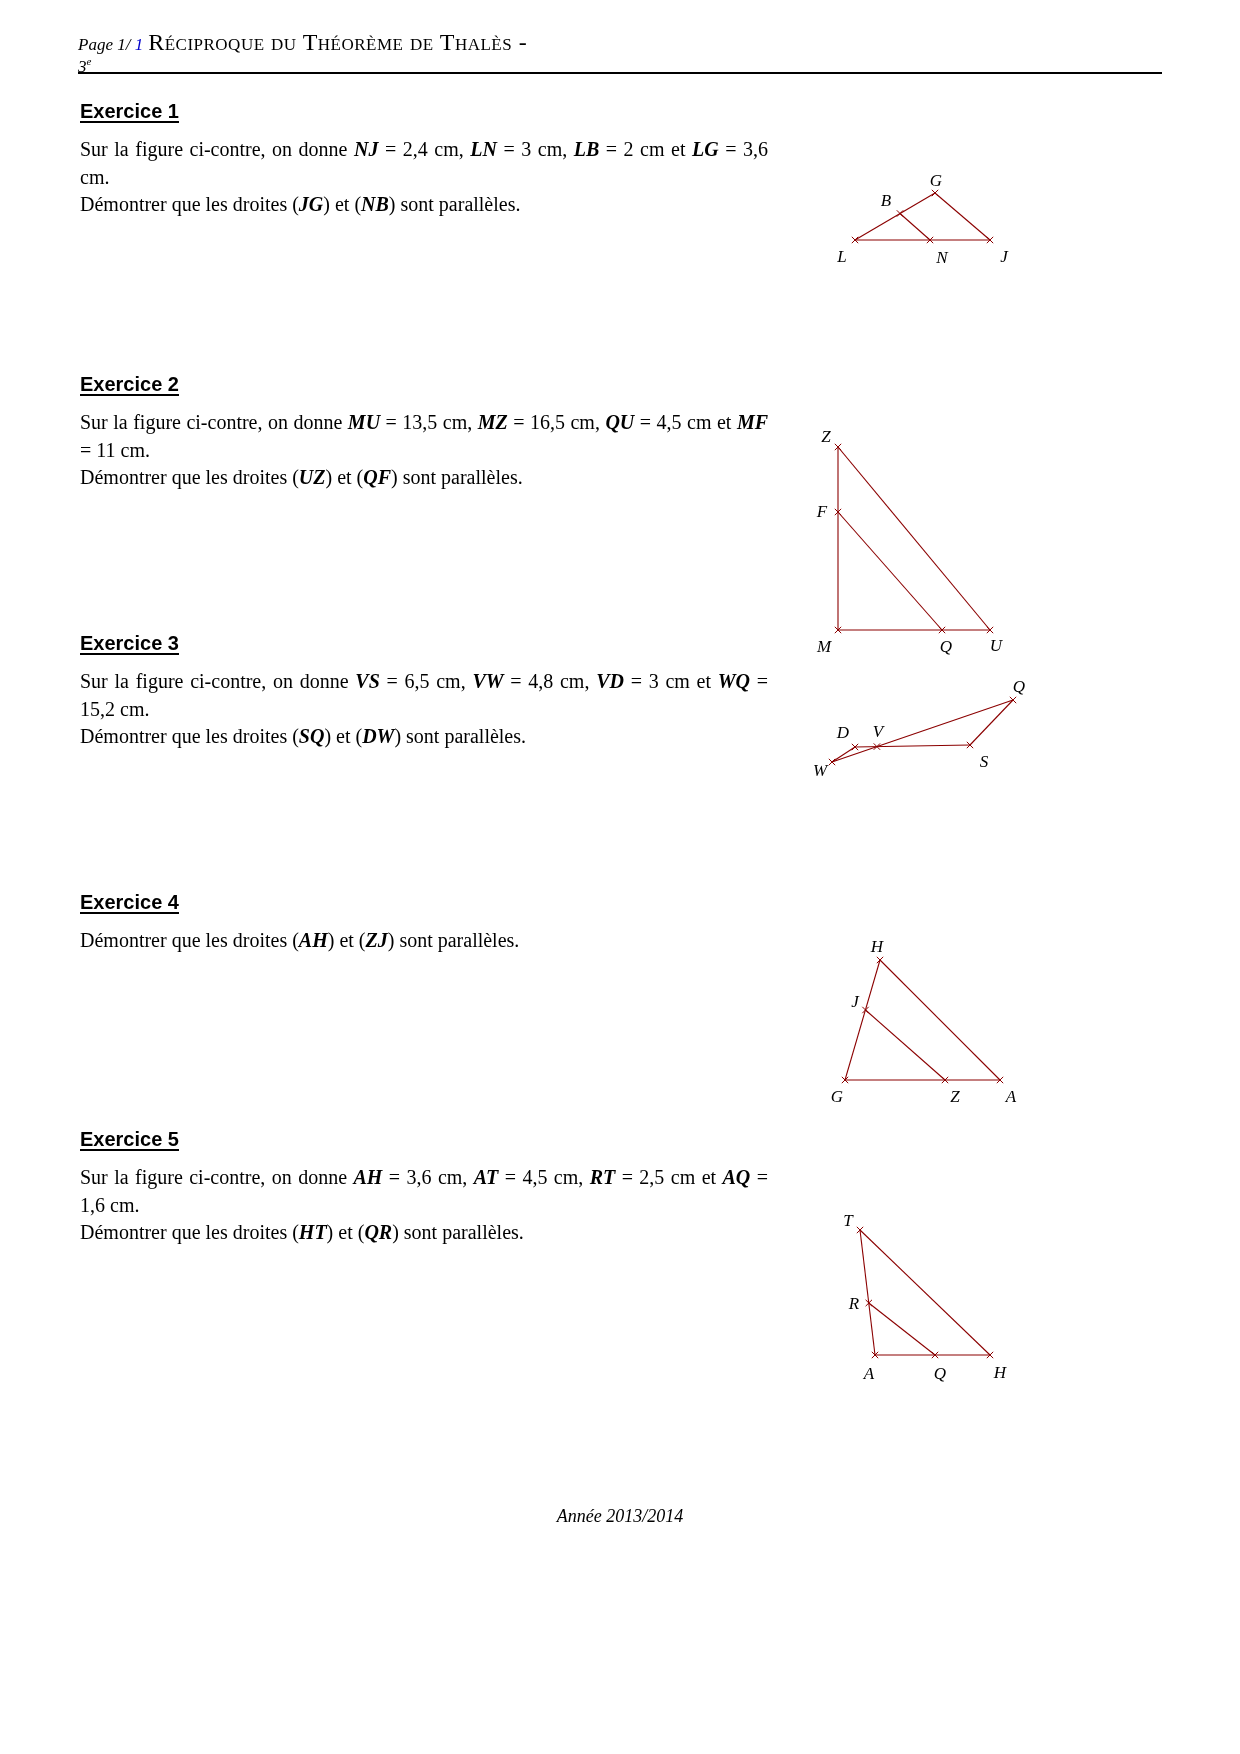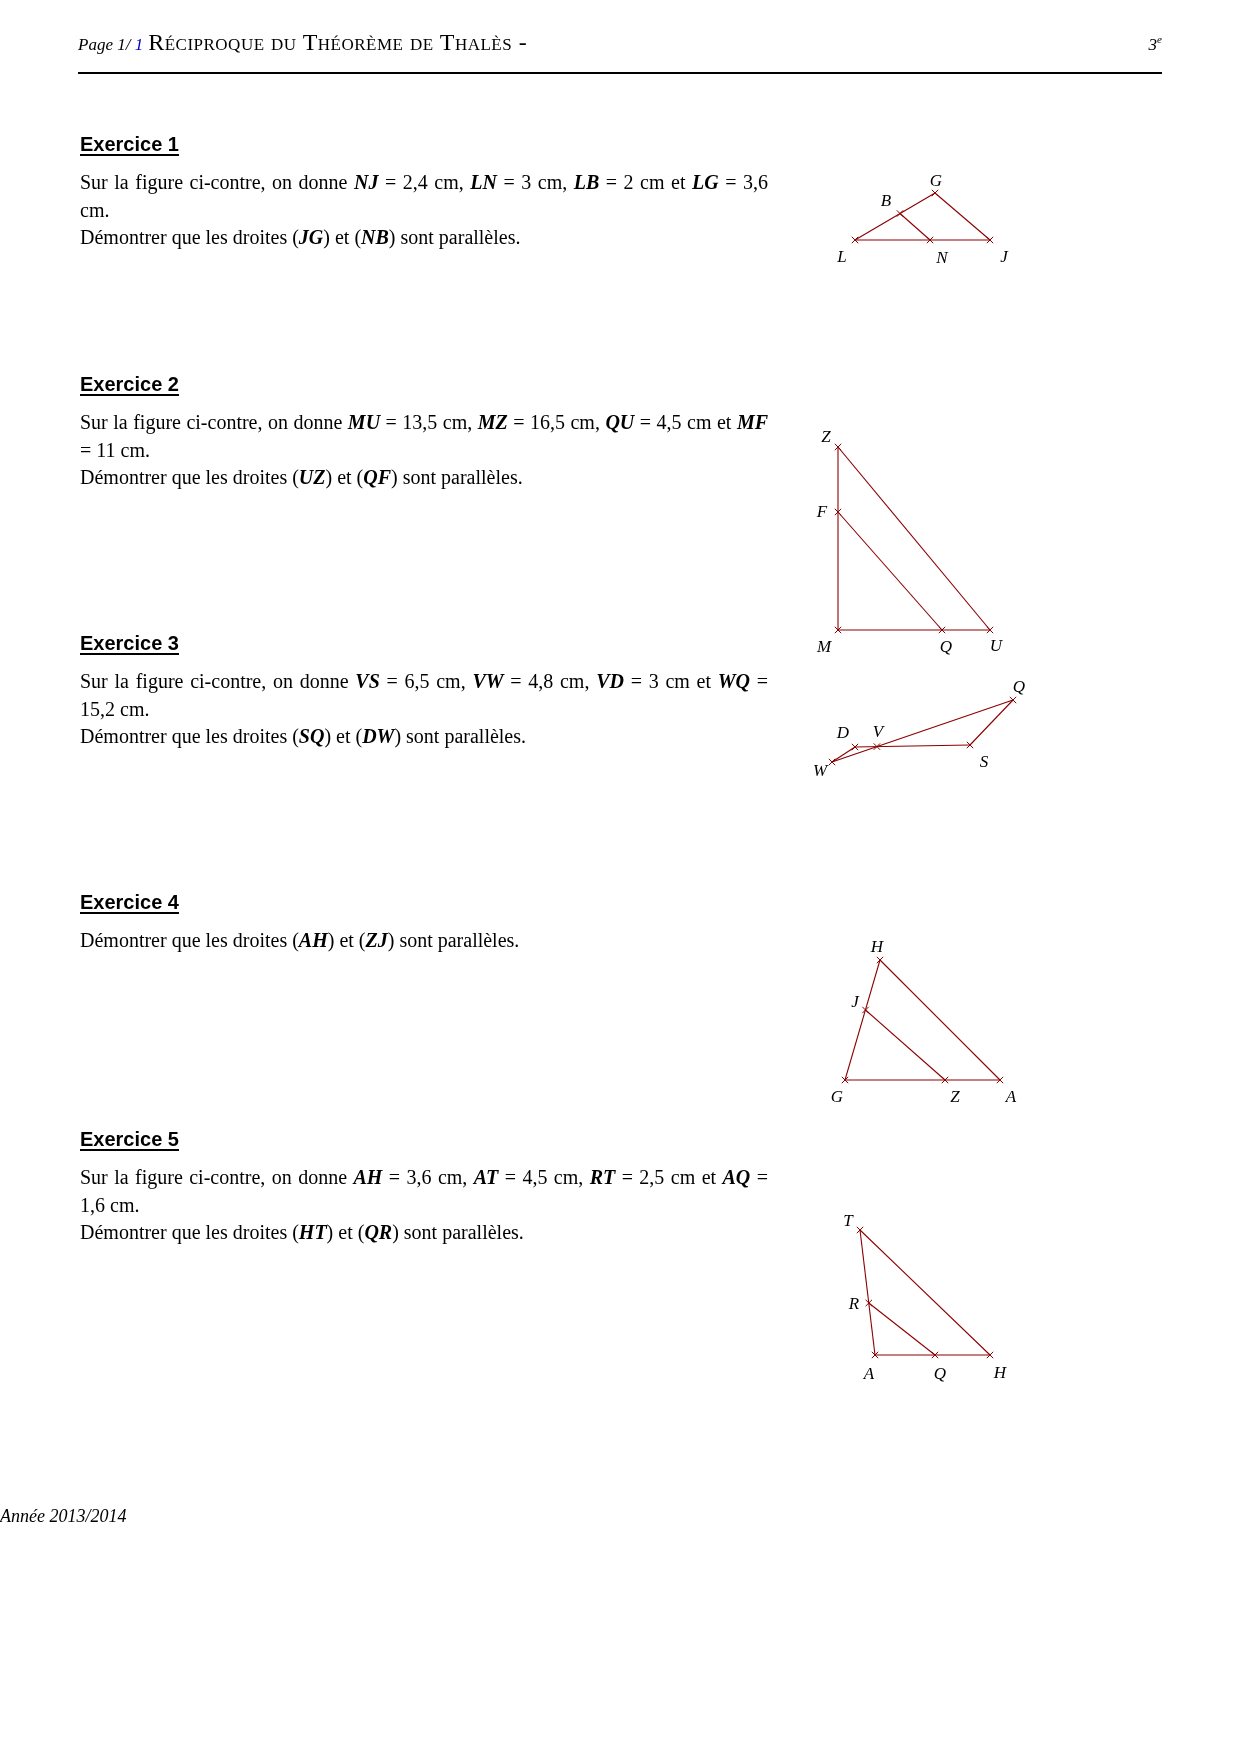--- a/index.html
+++ b/index.html
@@ -9,21 +9,21 @@
     color: #000000;
     font-family: "Liberation Serif", serif;
     position: relative;
     overflow: hidden;
   }
   .page { position: absolute; inset: 0; }
 
   
   .hdr {
     position: absolute; left: 78px; right: 78px; top: 30px;
-    display: flex; justify-content: space-between; align-items: baseline;
+    display: flex; justify-content: space-between; align-items: baseline; flex-direction: column;
   }
   .hdr-left { display: flex; align-items: baseline; gap: 5px; }
   .pagenum { font-style: italic; font-size: 17px; white-space: pre; }
   .pagelink { color: var(--link, #0000cc); text-decoration: none; cursor: pointer; }
   .doc-title {
     font-variant: small-caps;
     font-weight: normal;
     font-size: 24px;
     letter-spacing: 0.5px;
     line-height: 1;
@@ -61,39 +61,40 @@
   .fig-label {
     font-family: "Liberation Serif", serif;
     font-style: italic;
     font-size: 17px;
     fill: #000;
   }
 
   
   .ftr {
     position: absolute; left: 0; right: 0; top: 1506px;
+    text-align: center;
     font-style: italic;
     font-size: 18px;
   }
 </style>
 </head>
 <body>
 
 <div class="page">
 
   <header class="hdr">
     <div class="hdr-left">
       <span class="pagenum"><span>Page 1/ </span><a class="pagelink">1</a></span>
       <h1 class="doc-title">Réciproque du Théorème de Thalès -</h1>
     </div>
     <div class="grade"><span>3</span><sup>e</sup></div>
   </header>
   <div class="hdr-rule"></div>
 
-  <section class="exercise" style="top:131px">
+  <section class="exercise" style="top:98px">
     <h2 class="ex-title">Exercice 1</h2>
     <p class="ex-text"><span>Sur la figure ci-contre, on donne </span><span class="math">NJ</span><span> = 2,4 cm, </span><span class="math">LN</span><span> = 3 cm, </span><span class="math">LB</span><span> = 2 cm et </span><span class="math">LG</span><span> = 3,6 cm.</span></p>
     <p class="ex-text"><span>Démontrer que les droites (</span><span class="math">JG</span><span>) et (</span><span class="math">NB</span><span>) sont parallèles.</span></p>
   </section>
   <div class="figure" style="left:828px;top:160px">
       <svg viewBox="0 0 200 110" width="200" height="110">
         <line x1="27" y1="80" x2="162" y2="80" stroke="#8b0000" stroke-width="1.1"></line>
         <line x1="27" y1="80" x2="107" y2="33" stroke="#8b0000" stroke-width="1.1"></line>
         <line x1="107" y1="33" x2="162" y2="80" stroke="#8b0000" stroke-width="1.1"></line>
         <line x1="72" y1="53.5" x2="102" y2="80" stroke="#8b0000" stroke-width="1.1"></line>

